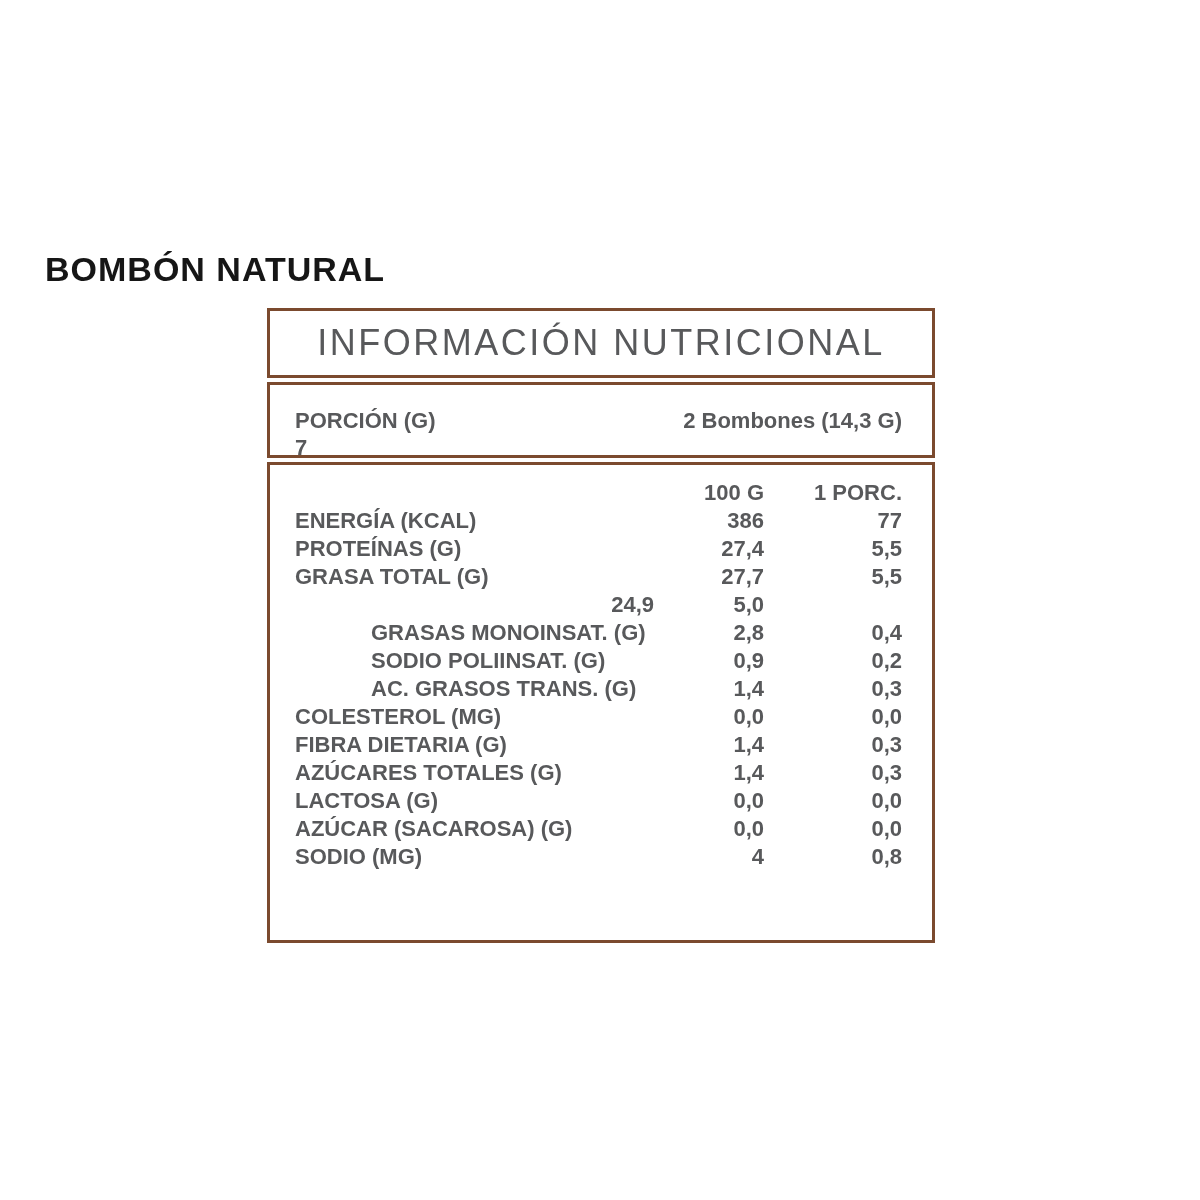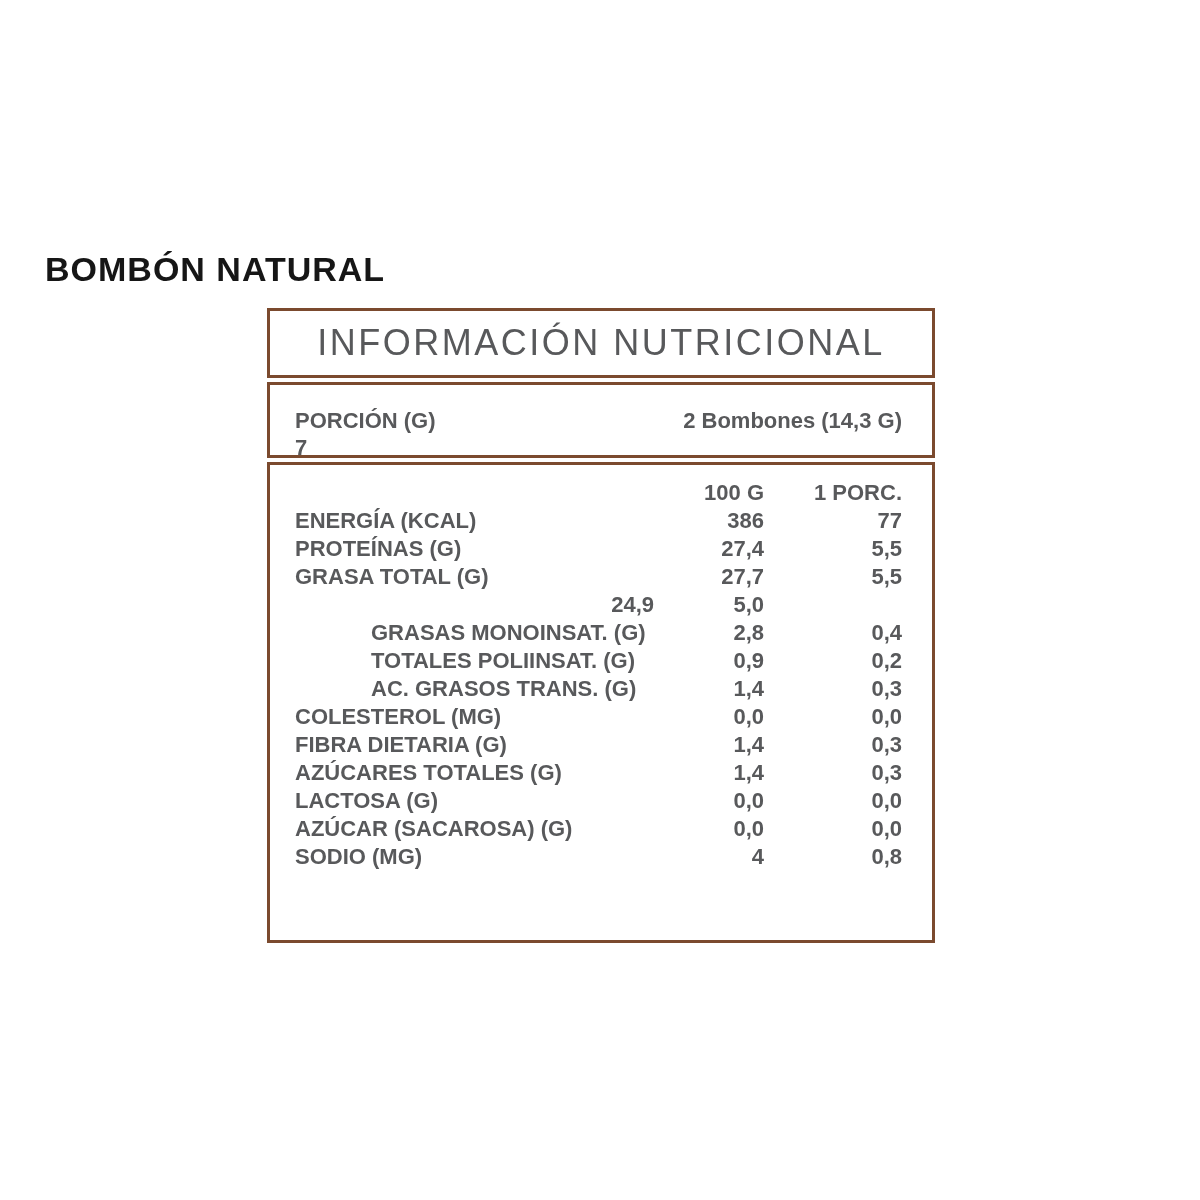--- a/index.html
+++ b/index.html
@@ -143,21 +143,21 @@
     <span class="cell-num">5,0</span>
   </div>
 
   <div class="grid-row">
     <span class="cell-label indent">GRASAS MONOINSAT. (G)</span>
     <span class="cell-num">2,8</span>
     <span class="cell-num">0,4</span>
   </div>
 
   <div class="grid-row">
-    <span class="cell-label indent">TOTALES POLIINSAT. (G)</span>
+    <span class="cell-label indent">SODIO POLIINSAT. (G)</span>
     <span class="cell-num">0,9</span>
     <span class="cell-num">0,2</span>
   </div>
 
   <div class="grid-row">
     <span class="cell-label indent">AC. GRASOS TRANS. (G)</span>
     <span class="cell-num">1,4</span>
     <span class="cell-num">0,3</span>
   </div>
 

